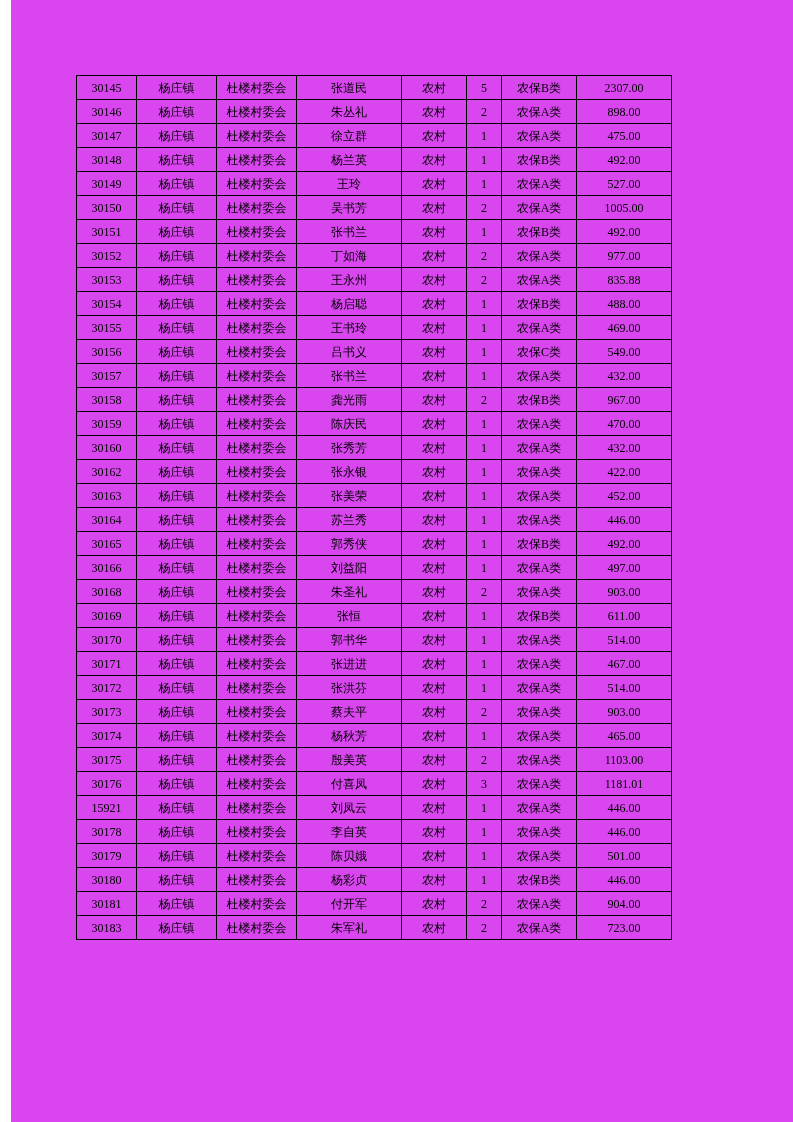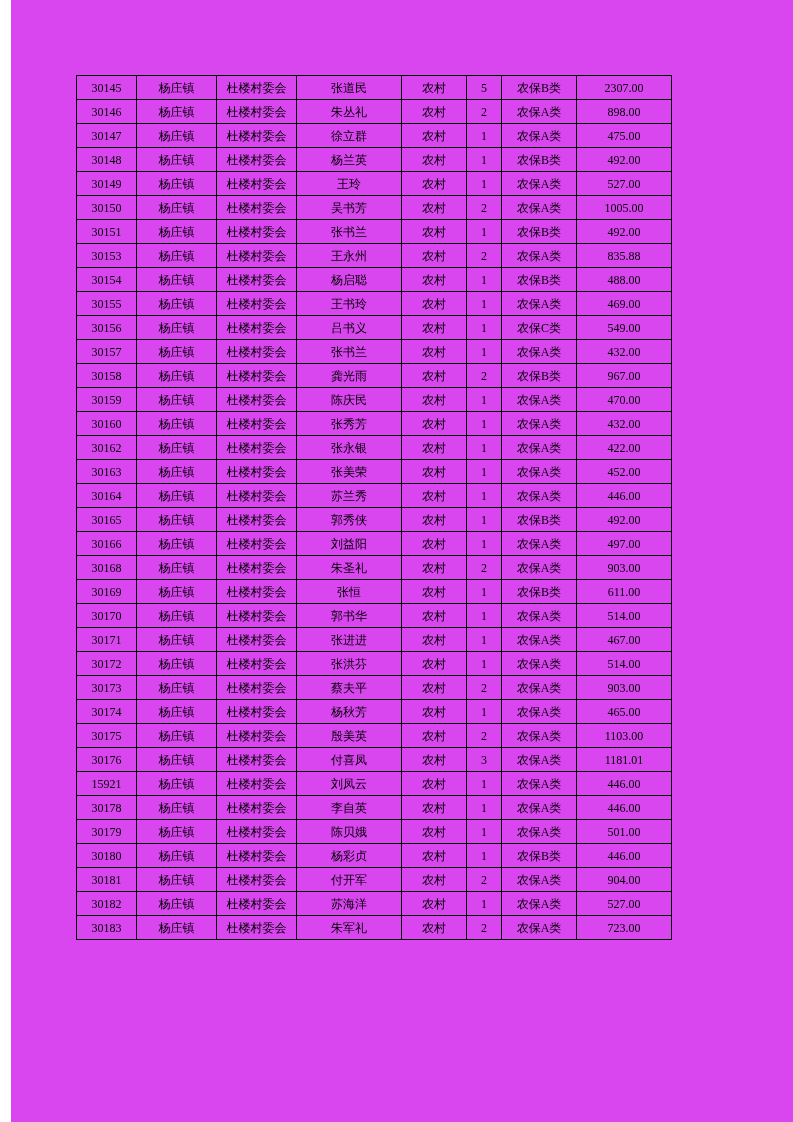--- a/index.html
+++ b/index.html
@@ -131,20 +131,30 @@
     <td>30151</td>
     <td>杨庄镇</td>
     <td>杜楼村委会</td>
     <td>张书兰</td>
     <td>农村</td>
     <td>1</td>
     <td>农保B类</td>
     <td>492.00</td>
   </tr>
 
+  <tr>
+    <td>30152</td>
+    <td>杨庄镇</td>
+    <td>杜楼村委会</td>
+    <td>丁如海</td>
+    <td>农村</td>
+    <td>2</td>
+    <td>农保A类</td>
+    <td>977.00</td>
+  </tr>
 
   <tr>
     <td>30153</td>
     <td>杨庄镇</td>
     <td>杜楼村委会</td>
     <td>王永州</td>
     <td>农村</td>
     <td>2</td>
     <td>农保A类</td>
     <td>835.88</td>
@@ -431,30 +441,20 @@
     <td>30181</td>
     <td>杨庄镇</td>
     <td>杜楼村委会</td>
     <td>付开军</td>
     <td>农村</td>
     <td>2</td>
     <td>农保A类</td>
     <td>904.00</td>
   </tr>
 
-  <tr>
-    <td>30182</td>
-    <td>杨庄镇</td>
-    <td>杜楼村委会</td>
-    <td>苏海洋</td>
-    <td>农村</td>
-    <td>1</td>
-    <td>农保A类</td>
-    <td>527.00</td>
-  </tr>
 
   <tr>
     <td>30183</td>
     <td>杨庄镇</td>
     <td>杜楼村委会</td>
     <td>朱军礼</td>
     <td>农村</td>
     <td>2</td>
     <td>农保A类</td>
     <td>723.00</td>

